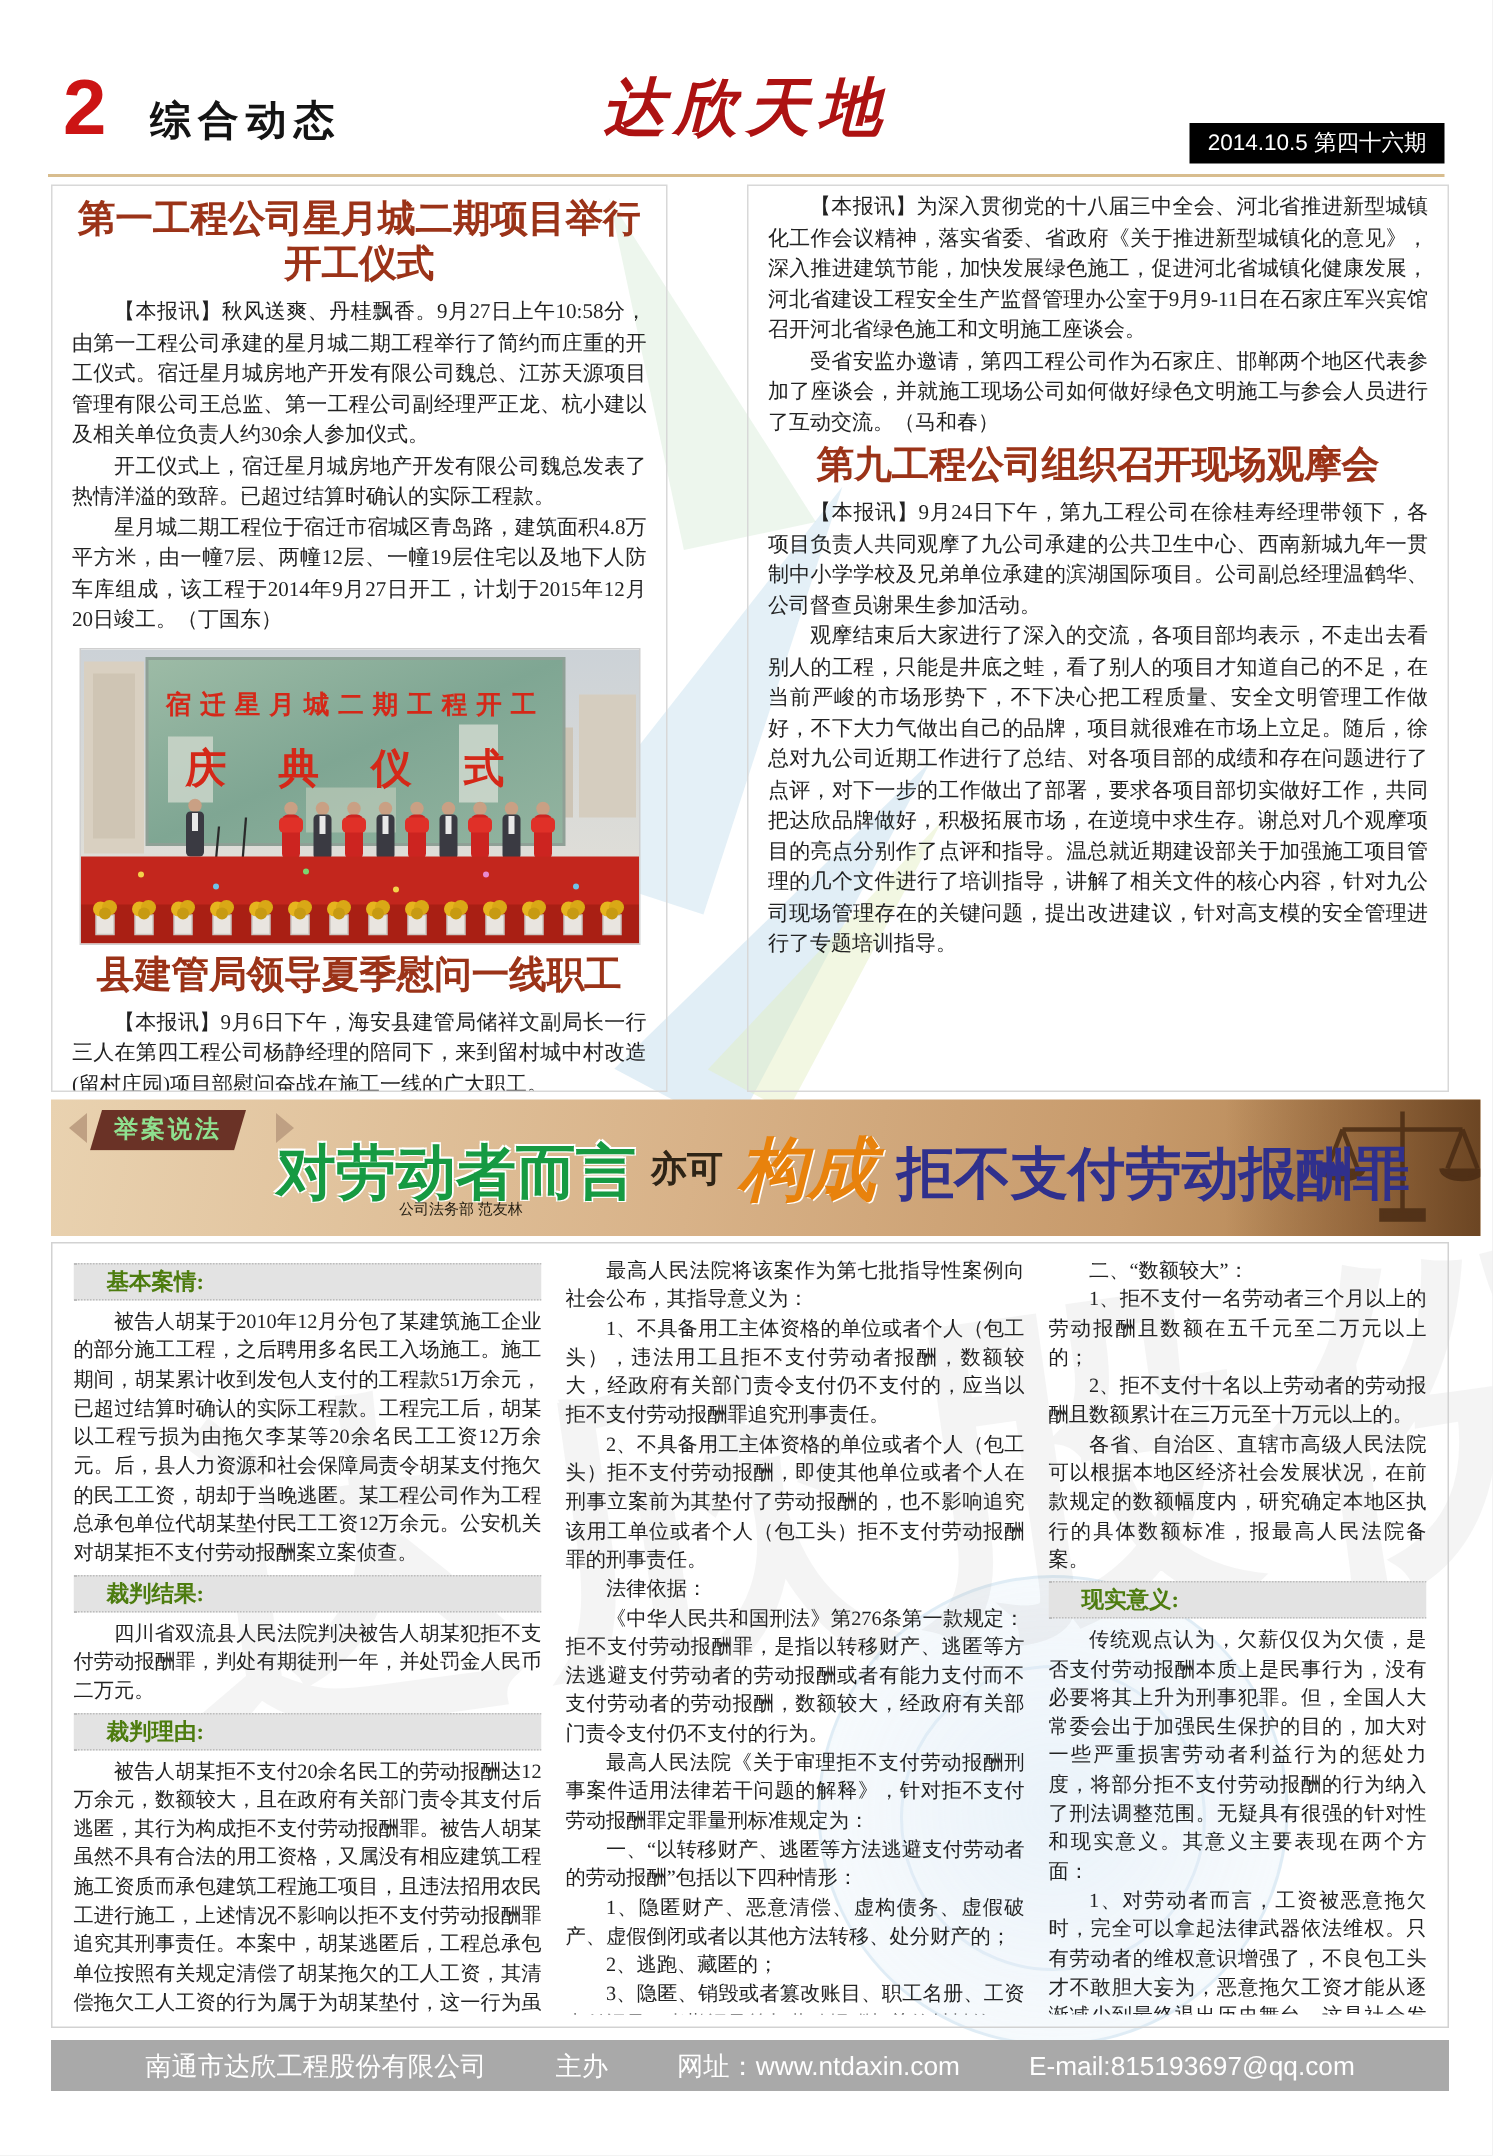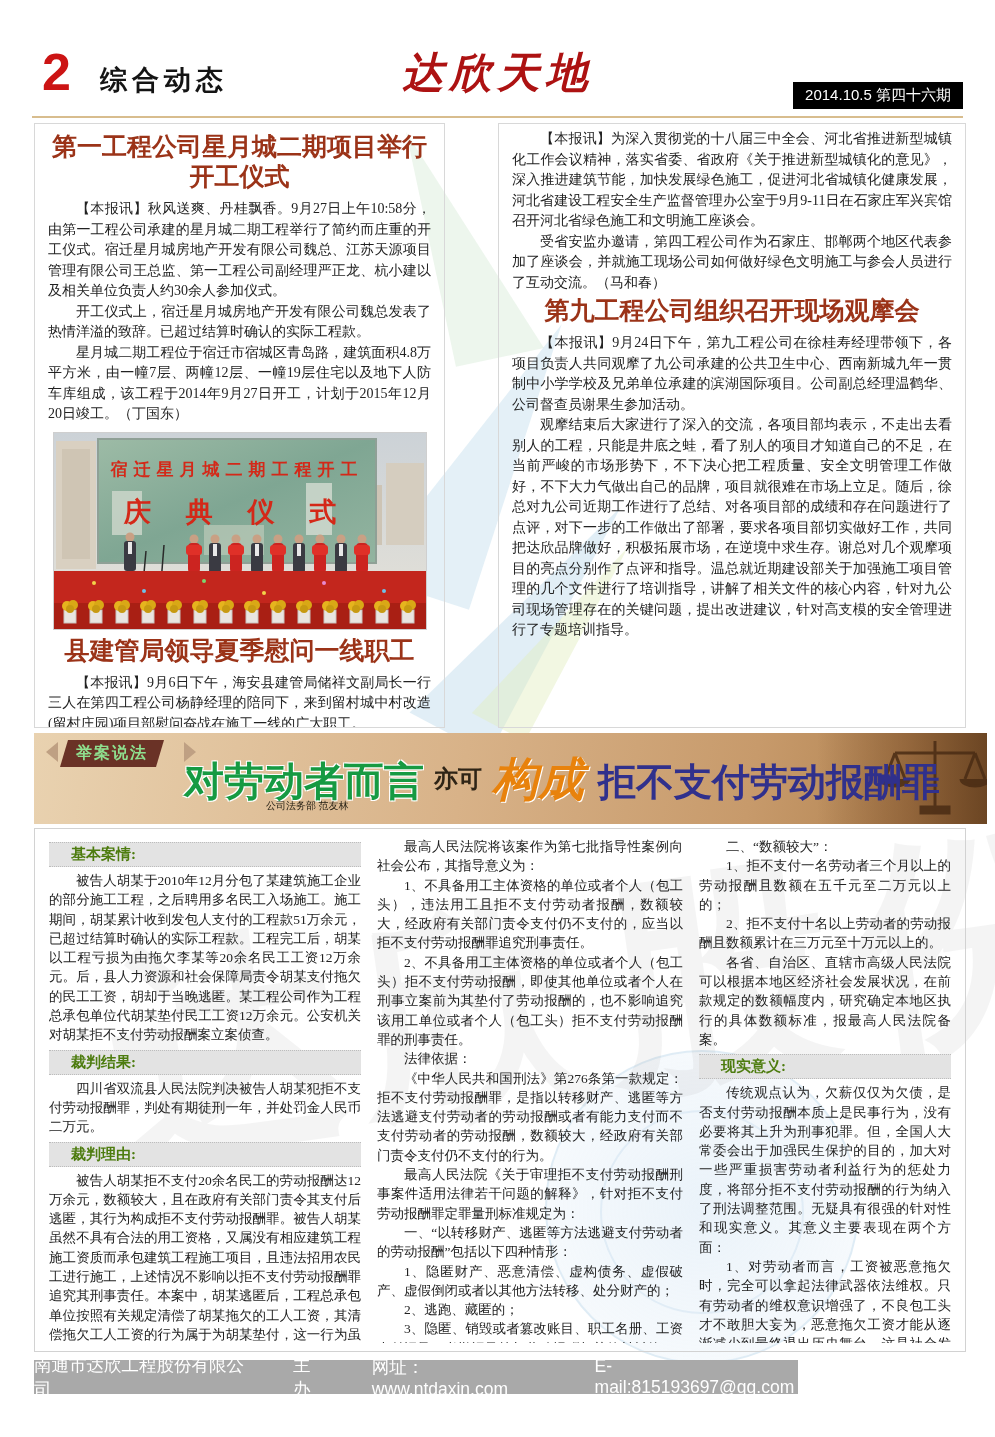--- a/index.html
+++ b/index.html
@@ -67,21 +67,21 @@
            box-sizing:border-box;padding:8px 14px;display:flex;gap:16px;overflow:hidden;z-index:1;}
   .law-col{overflow:hidden;}
   .law-col1{flex:0 0 312px;}
   .law-col2{flex:0 0 306px;}
   .law-col3{flex:1;}
   .law-label{background:#e3e3e3;color:#4d7c0f;font-weight:bold;font-size:15px;
            padding:2px 0 2px 22px;margin:5px 0 4px;border-top:1px dotted #bcbcbc;
            border-bottom:1px dotted #bcbcbc;}
   .law-col p{margin:0;text-indent:2em;font-size:13.5px;line-height:19.3px;text-align:justify;color:#222;}
   
-  .footer{position:absolute;left:34px;width:764px;top:1360px;height:34px;background:#a9a9a9;z-index:1;
+  .footer{position:absolute;left:34px;width:932px;top:1360px;height:34px;background:#a9a9a9;z-index:1;
           display:flex;align-items:center;justify-content:center;gap:46px;color:#fff;
           font-family:"Liberation Sans","DejaVu Sans",sans-serif;font-size:17.5px;}
 </style>
 </head>
 <body>
 
 <div class="page">
 
   <div class="wm wm-tri2"></div>
   <div class="wm wm-tri1"></div>

